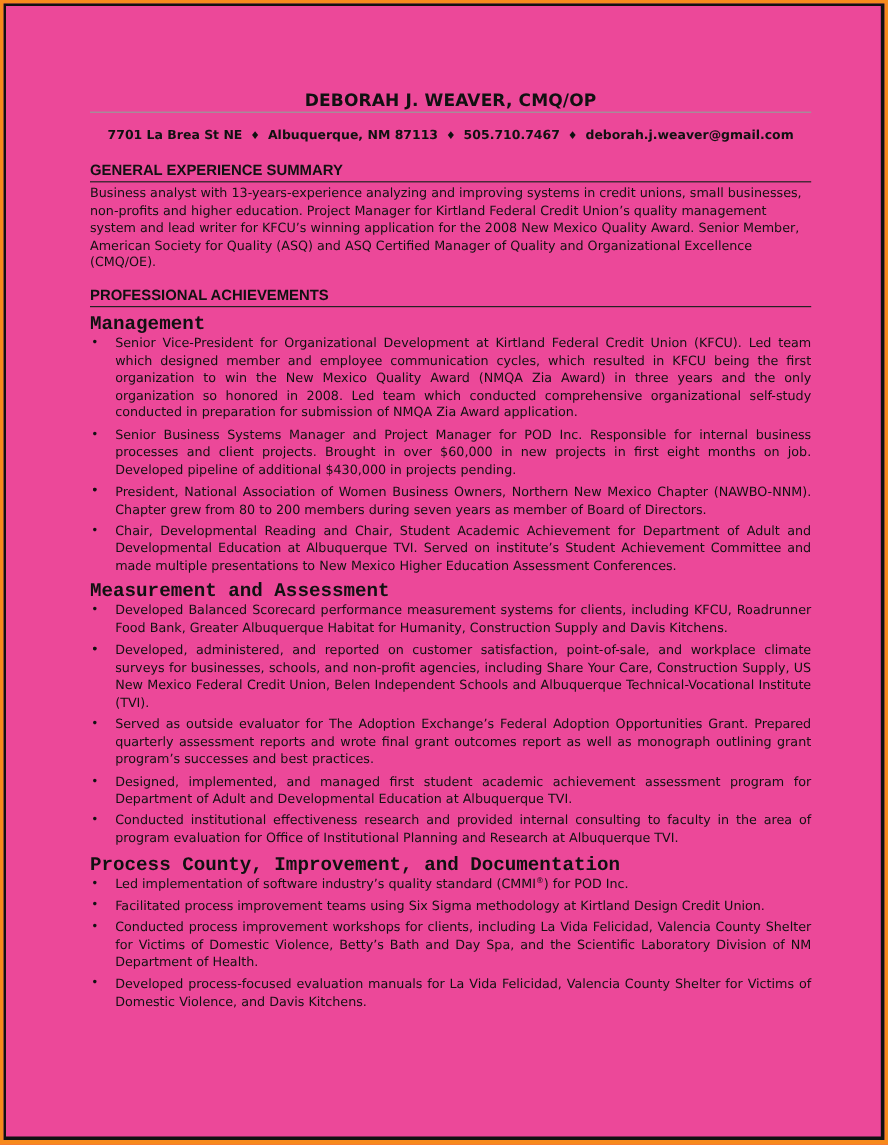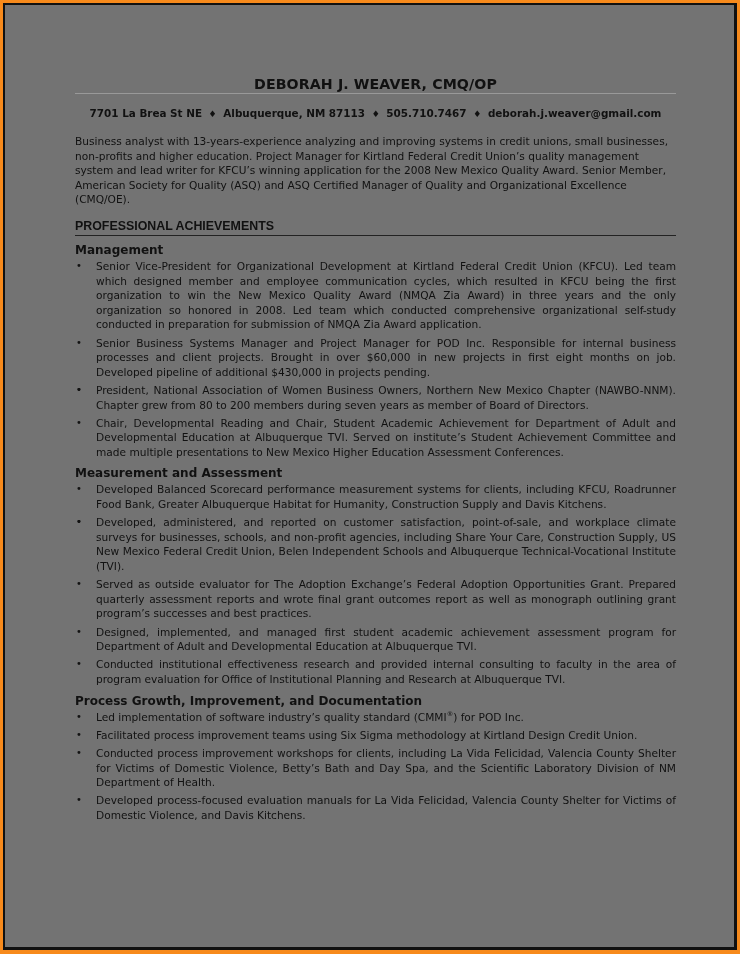--- a/index.html
+++ b/index.html
@@ -5,21 +5,21 @@
     html, body { margin: 0; padding: 0; }
     body {
       width: 740px; height: 954px; overflow: hidden;
       background: #f78a1c;
       position: relative;
     }
     .frame {
       position: absolute; left: 3px; top: 3px; right: 3px; bottom: 4px;
       border: 2px solid #111;
       border-right-width: 3px; border-bottom-width: 3px;
-      background: #737373;
+      background: #ec4899;
       box-sizing: border-box;
     }
     .page {
       position: absolute; left: 70px; top: 70px; width: 601px;
       font-family: "DejaVu Sans", sans-serif;
       color: #111;
       font-size: 10.6px;
       line-height: 14.6px;
     }
     .header { text-align: center; }
@@ -36,22 +36,23 @@
     .section-title {
       font-family: "Liberation Sans", sans-serif;
       font-weight: bold; font-size: 12.4px; line-height: 16px;
       margin: 11px 0 0 0; padding-bottom: 1px;
       border-bottom: 1px solid #222;
     }
     .summary {
       margin: 2px 0 0 0; font-size: 10.6px; line-height: 14.6px;
     }
     .sub-title {
-      font-weight: bold; font-size: 12px; line-height: 16px;
+      font-weight: bold; font-size: 16px; line-height: 16px;
       margin: 6px 0 1px 0;
+      font-family: Liberation Mono, monospace;
     }
     ul.bullets { list-style: none; margin: 0; padding: 0; }
     ul.bullets li {
       position: relative; padding-left: 21px;
       text-align: justify; margin-bottom: 3.6px;
     }
     ul.bullets li .dot {
       position: absolute; left: 1px; top: 0; font-size: 10px;
     }
     sup { font-size: 6.5px; line-height: 0; }
@@ -69,20 +70,21 @@
         <span>7701 La Brea St NE</span>
         <span class="sep">♦</span>
         <span>Albuquerque, NM  87113</span>
         <span class="sep">♦</span>
         <span>505.710.7467</span>
         <span class="sep">♦</span>
         <span>deborah.j.weaver@gmail.com</span>
       </p>
     </div>
 
+    <h2 class="section-title">GENERAL EXPERIENCE SUMMARY</h2>
     <p class="summary">Business analyst with 13-years-experience analyzing and improving systems in credit unions, small businesses, non-profits and higher education. Project Manager for Kirtland Federal Credit Union’s quality management system and lead writer for KFCU’s winning application for the 2008 New Mexico Quality Award. Senior Member, American Society for Quality (ASQ) and ASQ Certified Manager of Quality and Organizational Excellence (CMQ/OE).</p>
 
     <h2 class="section-title">PROFESSIONAL ACHIEVEMENTS</h2>
 
     <div id="groups">
         <div>
           <h3 class="sub-title">Management</h3>
           <ul class="bullets">
             <li><span class="dot">•</span><span>Senior Vice-President for Organizational Development at Kirtland Federal Credit Union (KFCU). Led team which designed member and employee communication cycles, which resulted in KFCU being the first organization to win the New Mexico Quality Award (NMQA Zia Award) in three years and the only organization so honored in 2008. Led team which conducted comprehensive organizational self-study conducted in preparation for submission of NMQA Zia Award application.</span></li>
             <li><span class="dot">•</span><span>Senior Business Systems Manager and Project Manager for POD Inc. Responsible for internal business processes and client projects. Brought in over $60,000 in new projects in first eight months on job. Developed pipeline of additional $430,000 in projects pending.</span></li>
@@ -96,21 +98,21 @@
           <ul class="bullets">
             <li><span class="dot">•</span><span>Developed Balanced Scorecard performance measurement systems for clients, including KFCU, Roadrunner Food Bank, Greater Albuquerque Habitat for Humanity, Construction Supply and Davis Kitchens.</span></li>
             <li><span class="dot">•</span></li>
             <li><span class="dot">•</span><span>Developed, administered, and reported on customer satisfaction, point-of-sale, and workplace climate surveys for businesses, schools, and non-profit agencies, including Share Your Care, Construction Supply, US New Mexico Federal Credit Union, Belen Independent Schools and Albuquerque Technical-Vocational Institute (TVI).</span></li>
             <li><span class="dot">•</span><span>Served as outside evaluator for The Adoption Exchange’s Federal Adoption Opportunities Grant. Prepared quarterly assessment reports and wrote final grant outcomes report as well as monograph outlining grant program’s successes and best practices.</span></li>
             <li><span class="dot">•</span><span>Designed, implemented, and managed first student academic achievement assessment program for Department of Adult and Developmental Education at Albuquerque TVI.</span></li>
             <li><span class="dot">•</span><span>Conducted institutional effectiveness research and provided internal consulting to faculty in the area of program evaluation for Office of Institutional Planning and Research at Albuquerque TVI.</span></li>
           </ul>
         </div>
         <div>
-          <h3 class="sub-title">Process Growth, Improvement, and Documentation</h3>
+          <h3 class="sub-title">Process County, Improvement, and Documentation</h3>
           <ul class="bullets">
             <li><span class="dot">•</span><span>Led implementation of software industry’s quality standard (CMMI<sup>®</sup>) for POD Inc.</span></li>
             <li><span class="dot">•</span><span>Facilitated process improvement teams using Six Sigma methodology at Kirtland Design Credit Union.</span></li>
             <li><span class="dot">•</span><span>Conducted process improvement workshops for clients, including La Vida Felicidad, Valencia County Shelter for Victims of Domestic Violence, Betty’s Bath and Day Spa, and the Scientific Laboratory Division of NM Department of Health.</span></li>
             <li><span class="dot">•</span><span>Developed process-focused evaluation manuals for La Vida Felicidad, Valencia County Shelter for Victims of Domestic Violence, and Davis Kitchens.</span></li>
           </ul>
         </div>
       </div>
   </div>
 </div>

